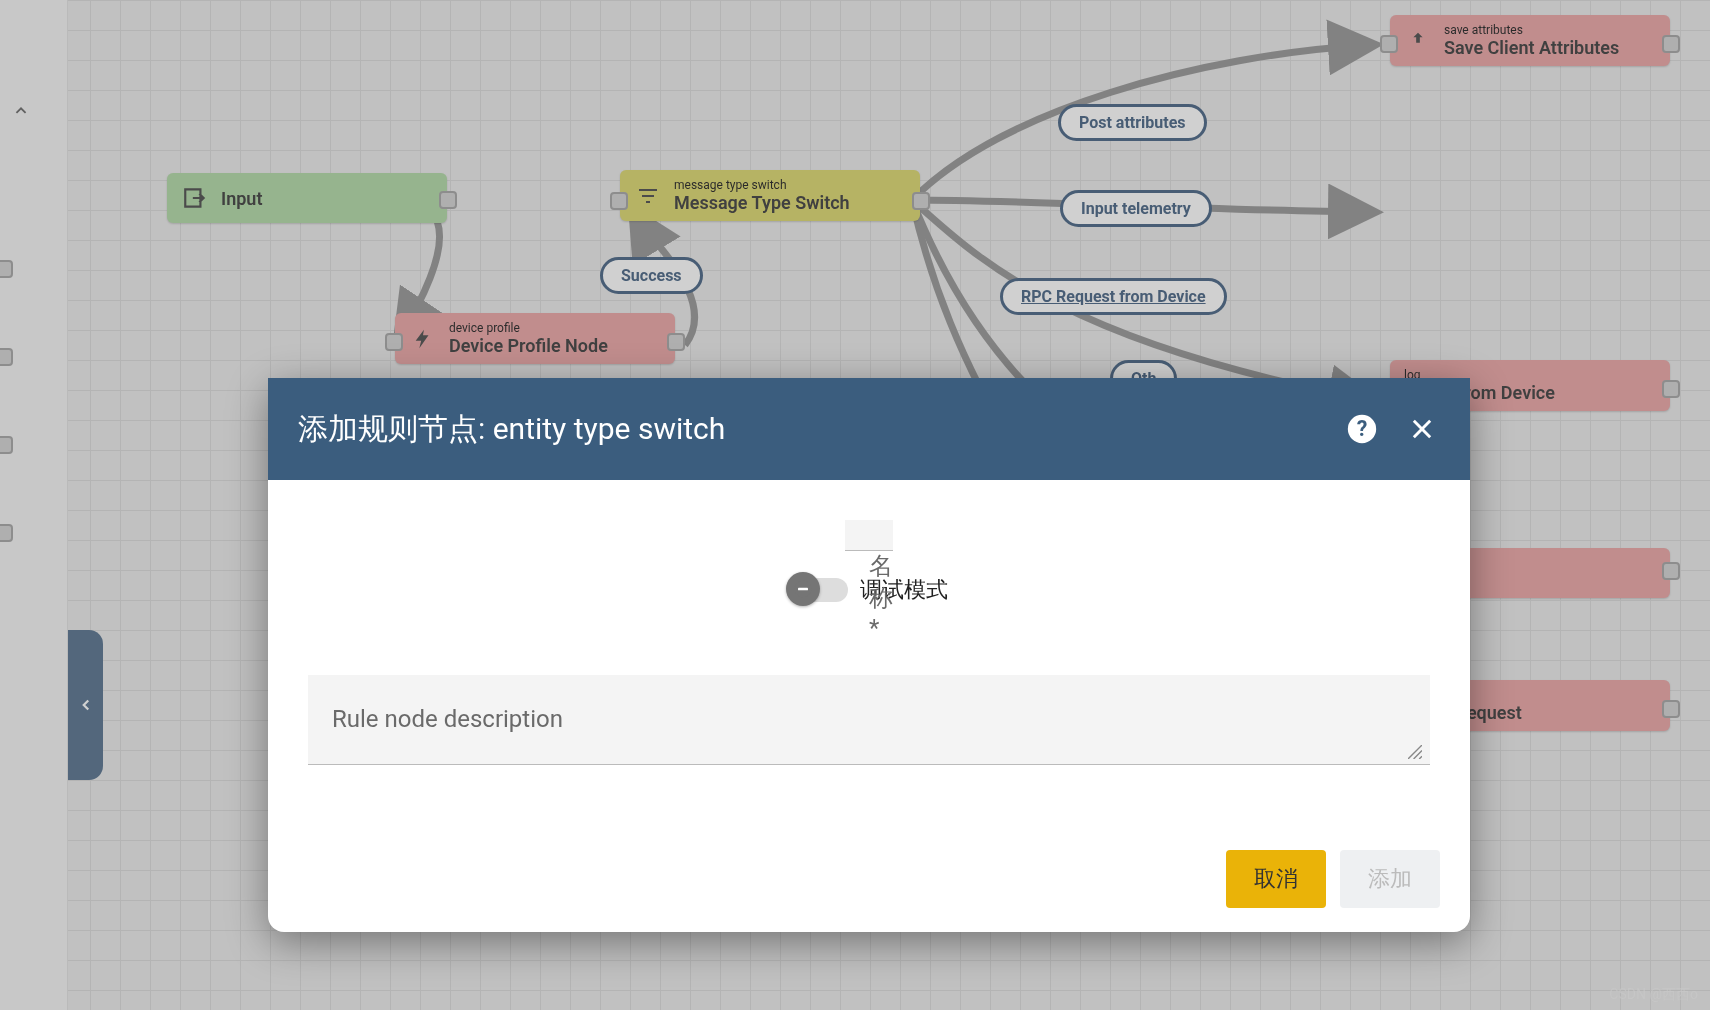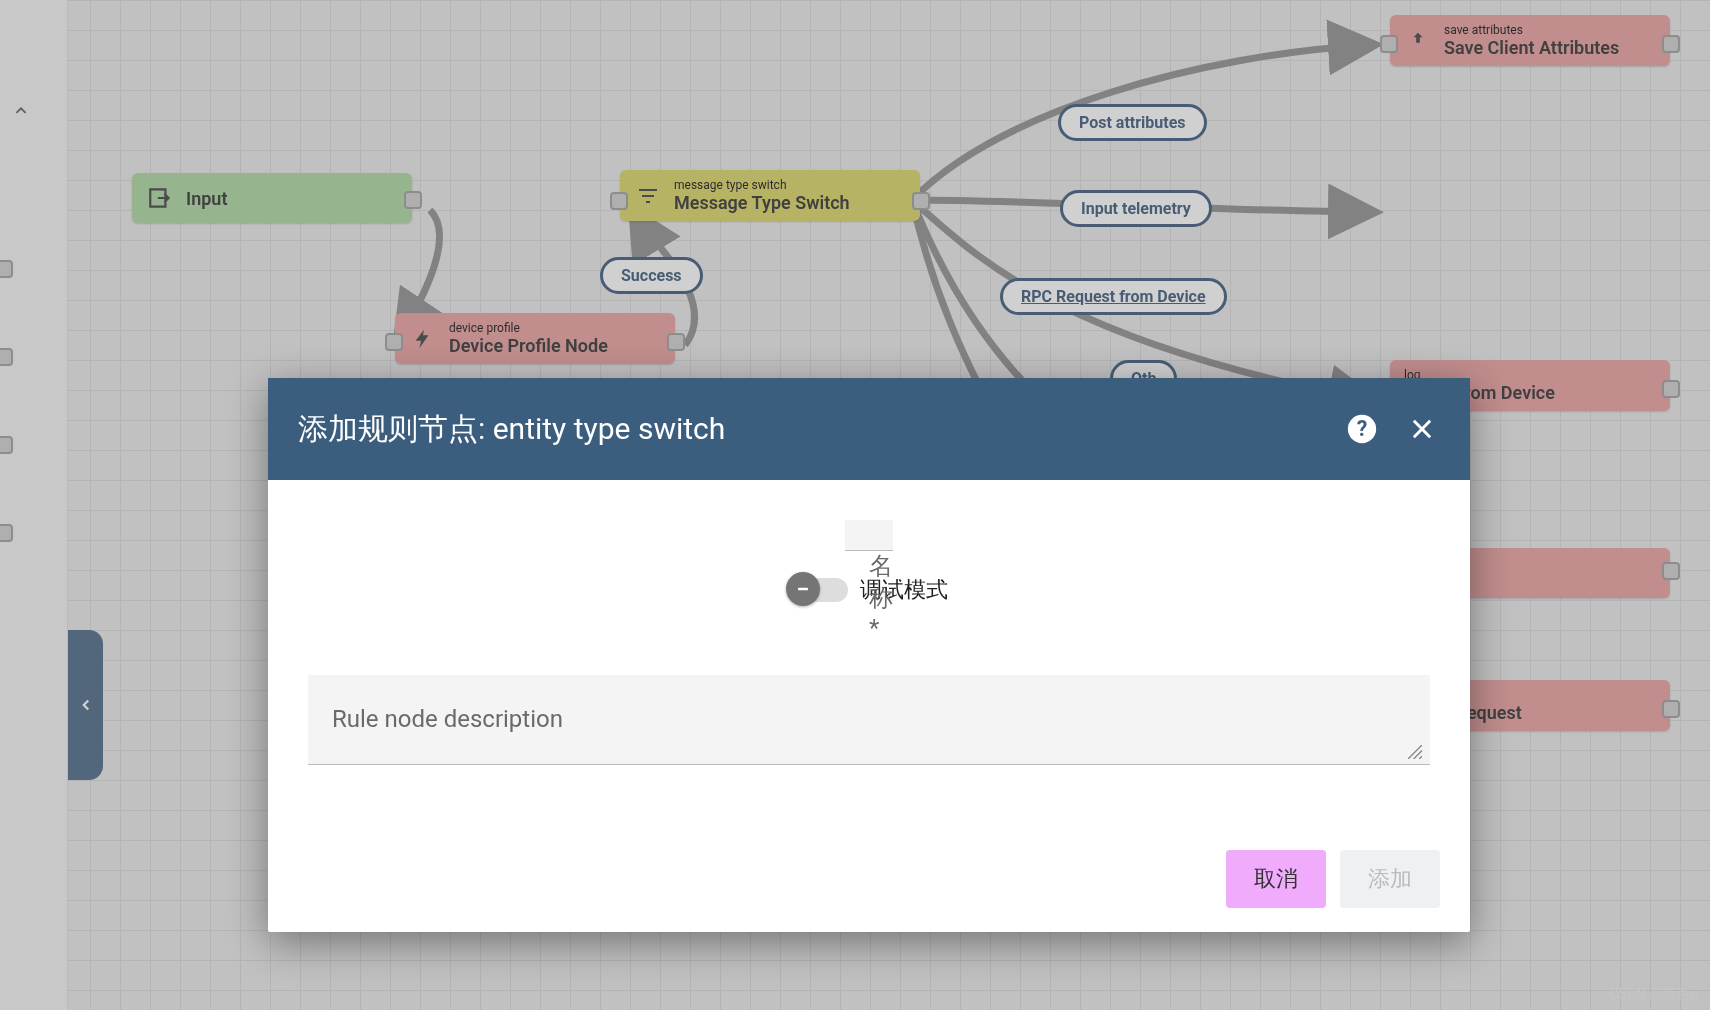--- a/index.html
+++ b/index.html
@@ -79,21 +79,21 @@
   position: absolute; left: -5px; top: 0;
 }
 .left-port-col .port { position: relative; display: block; margin-top: 70px; }
 
 
 .dialog {
   position: absolute;
   left: 268px; top: 378px;
   width: 1202px; height: 554px;
   background: #fff;
-  border-radius: 2px;
+  border-radius: 16px;
   box-shadow: 0 10px 40px rgba(0,0,0,.4);
   z-index: 10;
   display: flex; flex-direction: column;
 }
 .dialog-header {
   background: #3b5d7e;
   color: #fff;
   height: 102px;
   display: flex; align-items: center;
   padding: 0 30px;
@@ -158,21 +158,21 @@
 .dialog-footer {
   display: flex; justify-content: flex-end; gap: 14px;
   padding: 20px 30px 24px;
 }
 .btn {
   border: none; border-radius: 4px;
   font-size: 22px;
   padding: 14px 28px;
   cursor: pointer;
 }
-.btn-cancel { background: #f0abfc; color: #333; }
+.btn-cancel { background: #eab308; color: #333; }
 .btn-add { background: #eef0f2; color: #bbb; cursor: not-allowed; }
 .watermark {
   position: absolute; right: 12px; bottom: 6px;
   font-size: 14px; color: rgba(200,200,200,.7);
   z-index: 20;
 }
 </style>
 </head>
 <body>
 
@@ -206,21 +206,21 @@
     </defs>
     <path class="edge" d="M430,210 C460,240 410,320 400,335" marker-end="url(#arr)"></path>
     <path class="edge" d="M685,345 C720,300 650,240 635,215" marker-end="url(#arr)"></path>
     <path class="edge" d="M912,200 C1000,110 1200,55 1370,45" marker-end="url(#arr)"></path>
     <path class="edge" d="M912,200 C1020,200 1200,210 1370,212" marker-end="url(#arr)"></path>
     <path class="edge" d="M912,200 C970,250 1050,340 1370,400" marker-end="url(#arr)"></path>
     <path class="edge" d="M912,200 C940,270 990,370 1100,450"></path>
     <path class="edge" d="M912,200 C930,280 960,360 1020,460"></path>
   </svg>
 
-  <div class="node node-green" style="left:132px; top:173px; width:280px;">
+  <div class="node node-green" style="left:167px; top:173px; width:280px;">
     <span class="node-icon">
       <svg width="26" height="26" viewBox="0 0 24 24">
           <path d="M3 4h14v16H3zM10 12h10M16 8l4 4-4 4" fill="none" stroke="#333" stroke-width="2"></path>
         </svg>
     </span>
     <span class="node-sub">Input</span>
     <span class="port" style="right:-10px; top:18px;"></span>
   </div>
 
   <div class="node node-red" style="left:395px; top:313px; width:280px;">

